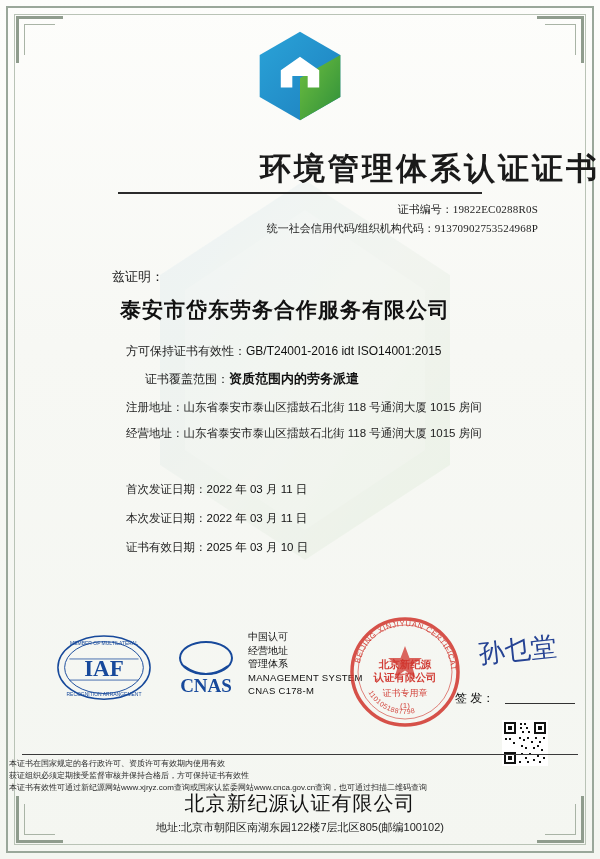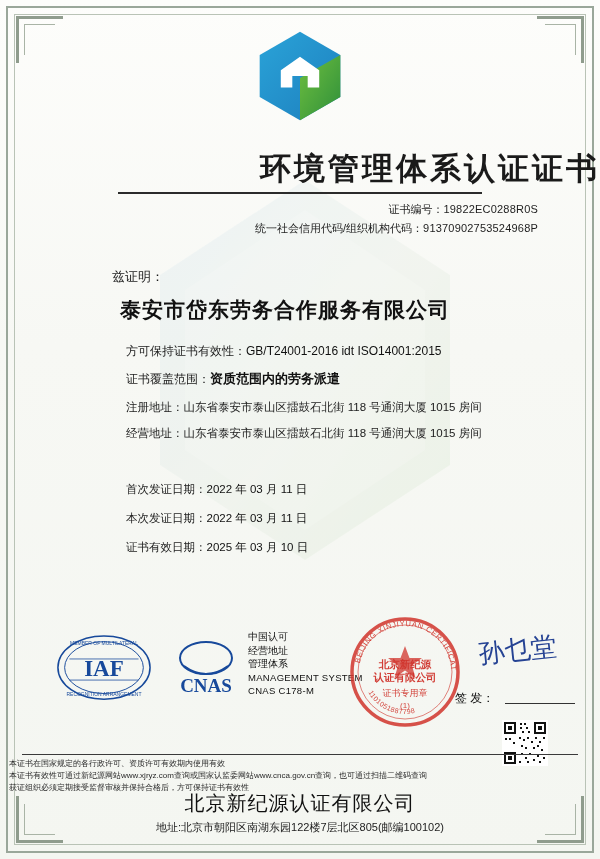--- a/index.html
+++ b/index.html
@@ -73,40 +73,40 @@
     height:2px;background:#2b2b2b;
   }
 
   
   .codes{
     position:absolute;right:62px;top:200px;
     text-align:right;
     font-size:11px;color:#1d1d1d;line-height:19px;
   }
   .codes .row{white-space:nowrap;}
-  .codes .val{font-family:Liberation Sans, sans-serif;letter-spacing:.2px;}
+  .codes .val{font-family:Liberation Serif, serif;letter-spacing:.2px;}
 
   
   .body-block{
     position:absolute;left:112px;right:60px;top:268px;
     font-size:12px;color:#1c1c1c;
   }
   .hereby{font-size:13px;margin-bottom:10px;}
   .company{
     font-size:21px;font-weight:bold;letter-spacing:1px;color:#111;
     margin:2px 0 16px 8px;
   }
   .line{
     margin:0 0 6px 14px;line-height:22px;white-space:nowrap;
     font-size:12px;
   }
   .line .lbl{color:#1c1c1c;}
   .line .val{color:#111;}
   .line.bold .val{font-weight:bold;font-size:13px;}
-  .line.scope{margin-left:14px;}
+  .line.scope{margin-left:33px;}
   .addr{margin:0 0 4px 14px;line-height:22px;font-size:11.5px;white-space:nowrap;}
   .dates{margin-top:34px;}
   .dates .line{margin-left:14px;line-height:23px;font-size:11.5px;}
 
   
   .marks{
     position:absolute;left:40px;top:630px;width:340px;height:80px;
   }
   .iaf{position:absolute;left:16px;top:4px;width:96px;height:66px;}
   .cnas{position:absolute;left:128px;top:6px;}
@@ -349,20 +349,20 @@
         <rect x="17" y="41" width="2" height="2"></rect>
           <rect x="25" y="41" width="2" height="2"></rect>
           <rect x="37" y="41" width="2" height="2"></rect>
       </g>
     </svg>
   </div>
 
   <div class="foot-rule"></div>
   <div class="footnote">
     <div>本证书在国家规定的各行政许可、资质许可有效期内使用有效</div>
+    <div>获证组织必须定期接受监督审核并保持合格后，方可保持证书有效性</div>
     <div>本证书有效性可通过新纪源网站www.xjryz.com查询或国家认监委网站www.cnca.gov.cn查询，也可通过扫描二维码查询</div>
-    <div>获证组织必须定期接受监督审核并保持合格后，方可保持证书有效性</div>
   </div>
 
   <div class="issuer">北京新纪源认证有限公司</div>
   <div class="issuer-addr">地址:北京市朝阳区南湖东园122楼7层北区805(邮编100102)</div>
 
 </div>
 
 </body></html>

